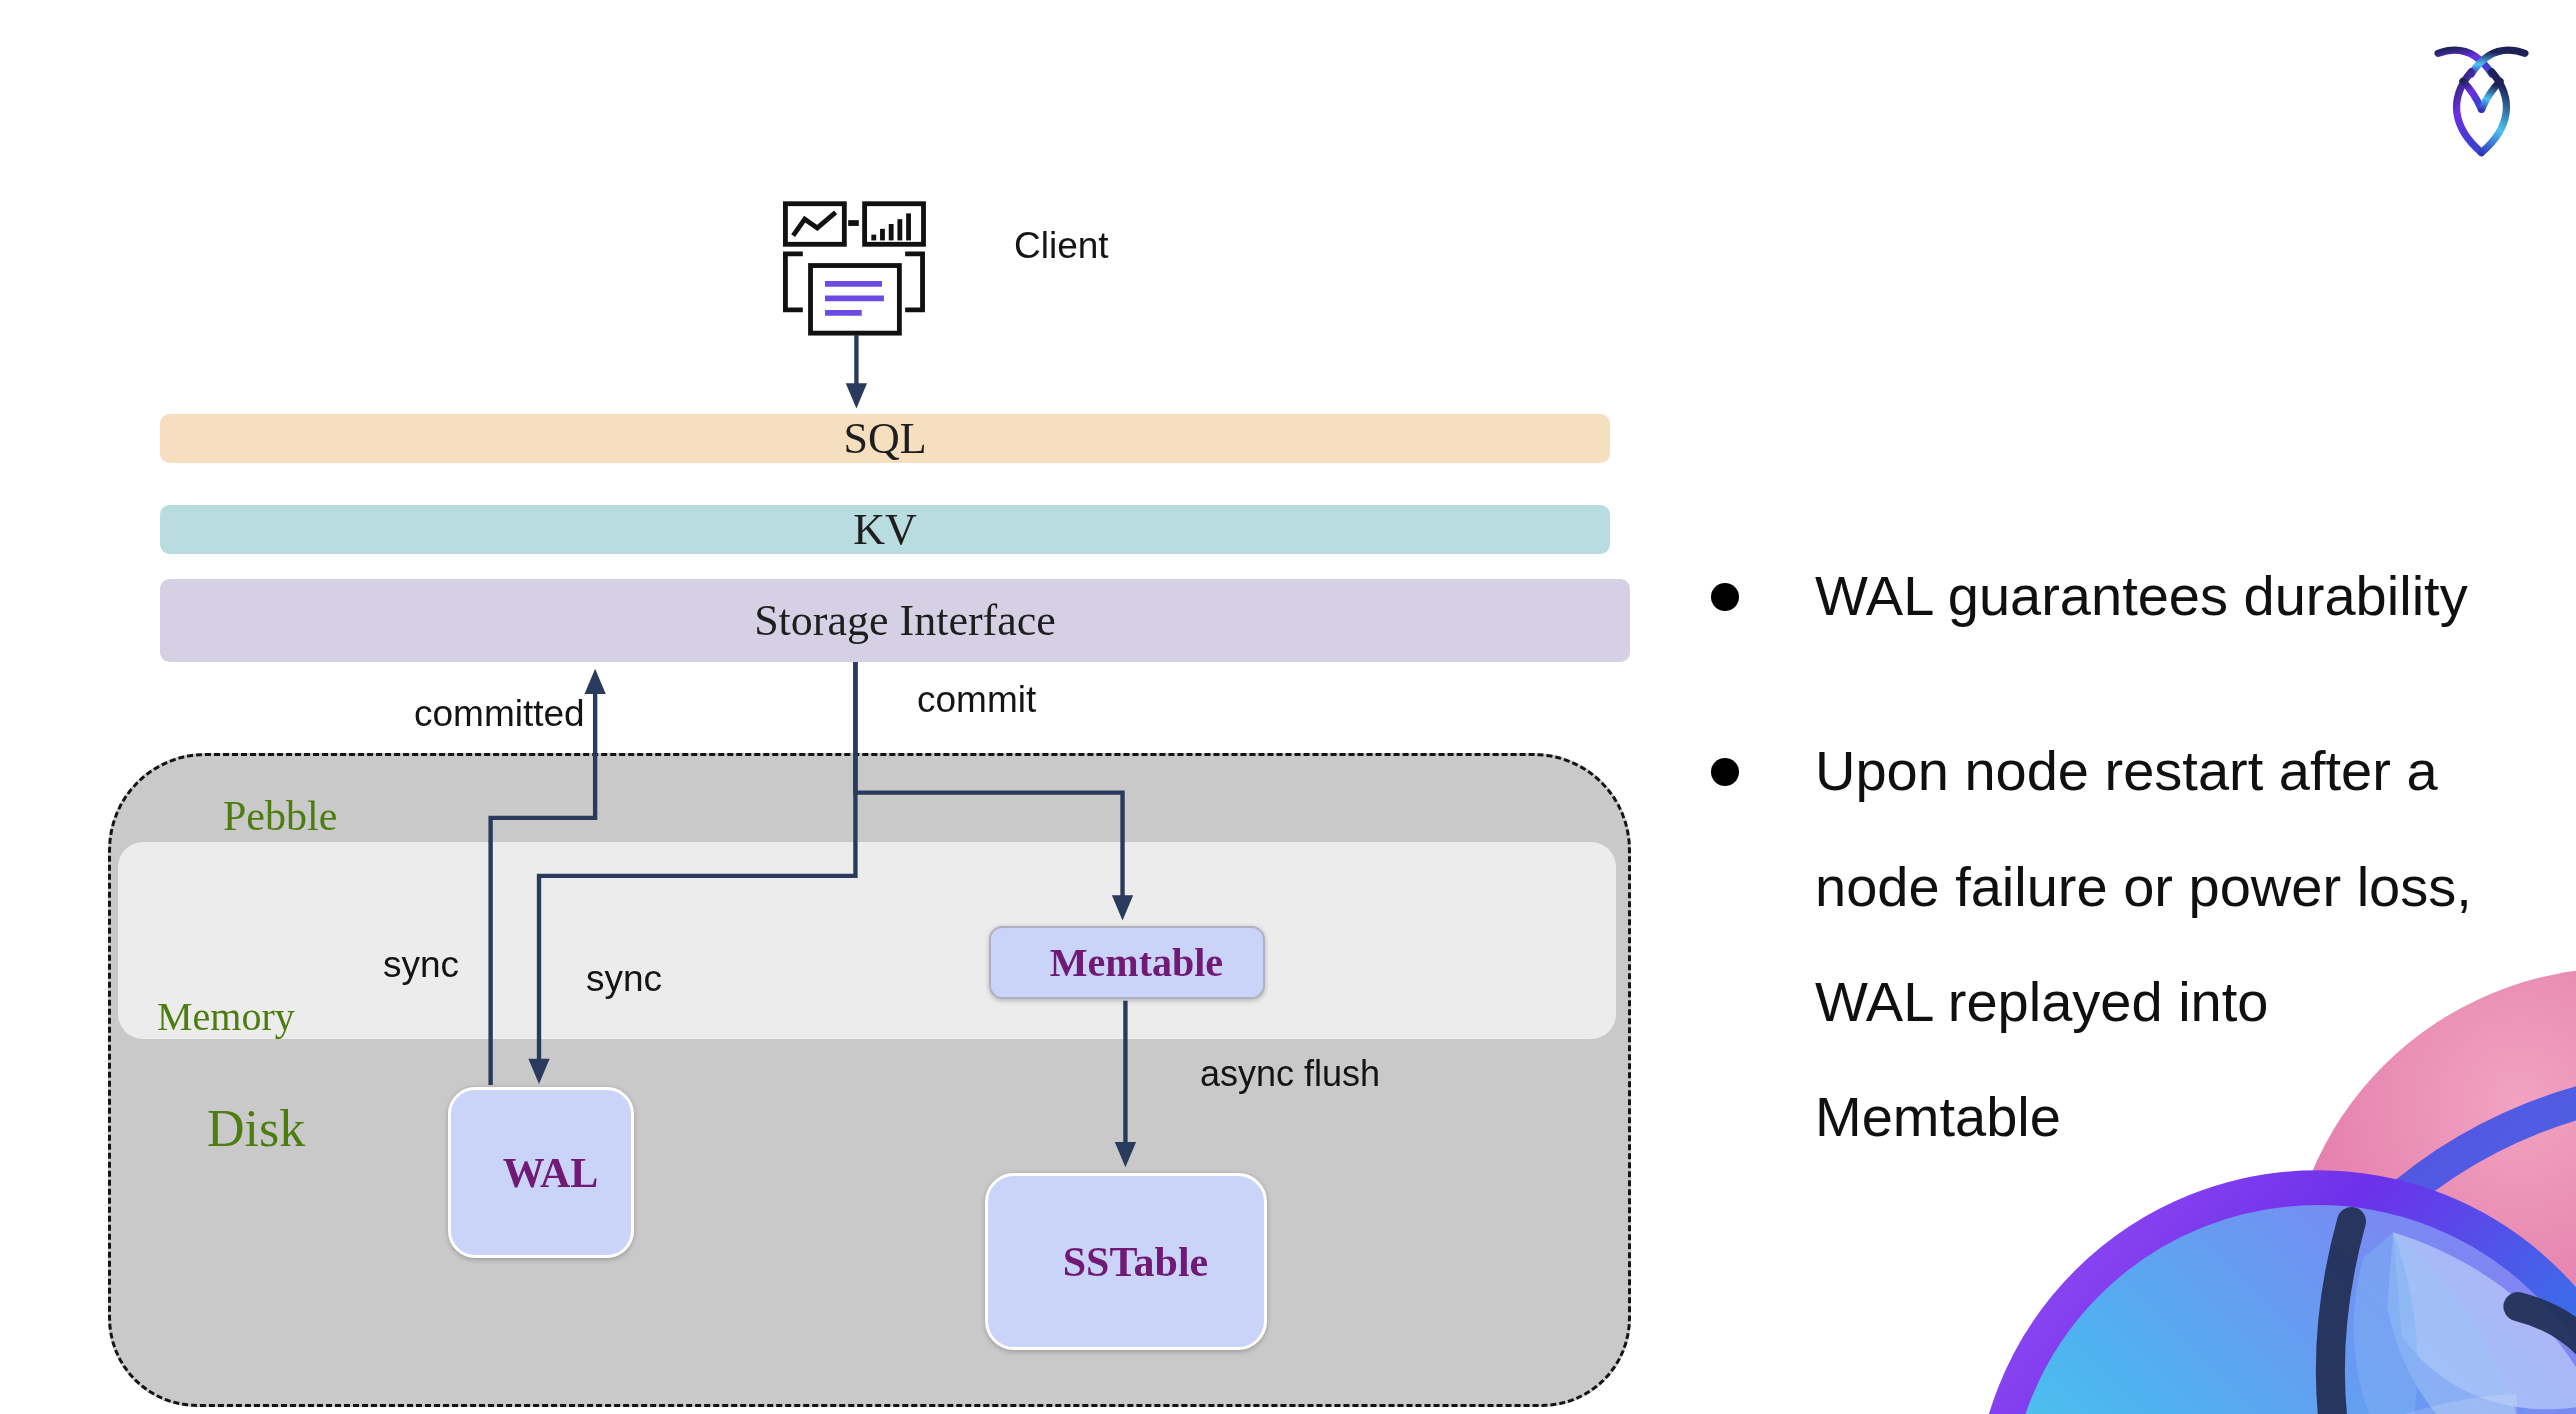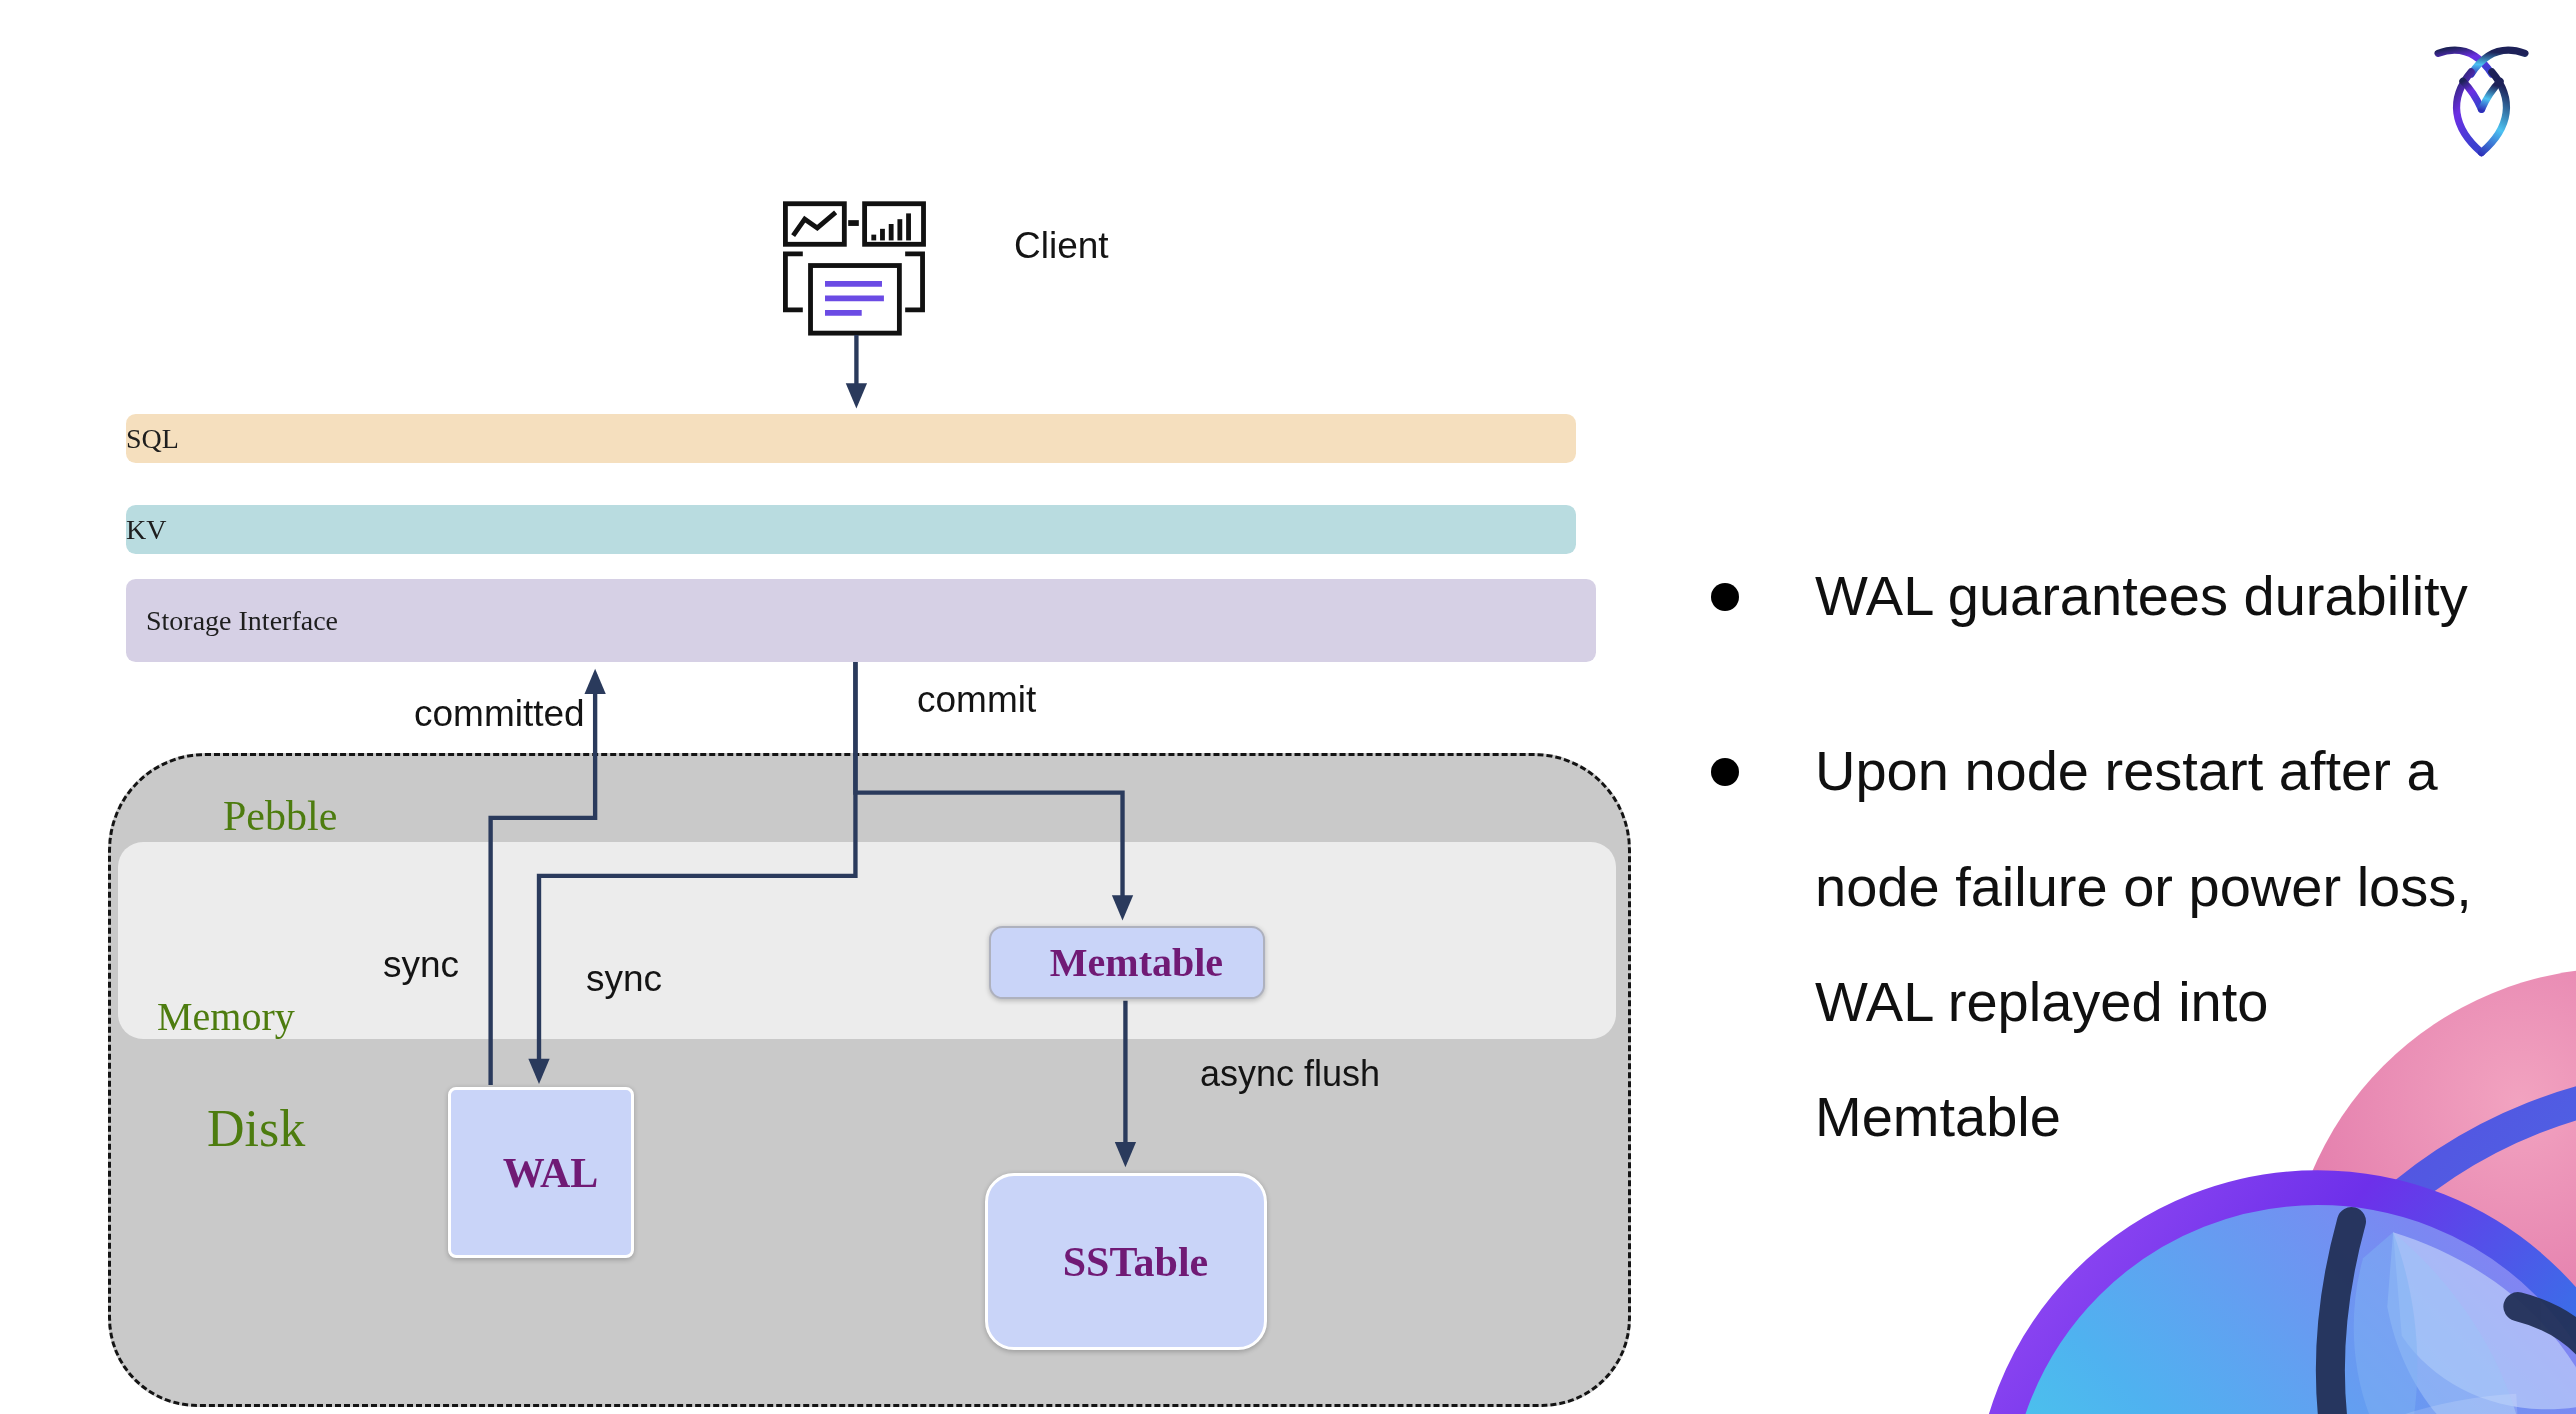--- a/index.html
+++ b/index.html
@@ -3,23 +3,23 @@
 <meta charset="utf-8">
 <style>
   html,body{margin:0;padding:0;background:#fff;}
   .slide{position:relative;width:2576px;height:1415px;background:#ffffff;overflow:hidden;
          font-family:"Liberation Sans",sans-serif;color:#111;}
 
   .title{position:absolute;left:33px;top:25px;font-size:116px;font-weight:bold;
          letter-spacing:-2.9px;color:#0b0b0b;-webkit-text-stroke:1.9px #0b0b0b;}
 
   
-  .bar{position:absolute;left:126px;width:1450px;border-radius:9.7px;
-       display:flex;align-items:center;
-       font-family:"Liberation Serif",serif;font-size:28px;color:#1e1e1e;}
+  .bar{position:absolute;left:160px;width:1450px;border-radius:9.7px;
+       display:flex;align-items:center;justify-content:center;
+       font-family:"Liberation Serif",serif;font-size:44px;color:#1e1e1e;}
   .bar.sql{top:414px;height:49px;}
   .bar.kv{top:505px;height:49px;}
   .bar.storage{top:579px;height:83px;padding-left:20px;}
 
   
   .pebble{position:absolute;left:108px;top:753px;width:1523px;height:654px;
           background:#c9c9c9;border:3.9px dashed #141414;box-sizing:border-box;
           border-radius:97px 97px 89px 89px;}
   .memory-band{position:absolute;left:118px;top:842px;width:1498px;height:197px;
                background:#ececec;border-radius:25px;}
@@ -27,21 +27,21 @@
   .region-label{position:absolute;font-family:"Liberation Serif",serif;color:#4d7c0f;}
   .lbl-pebble{left:223px;top:792px;font-size:42px;}
   .lbl-memory{left:157px;top:993px;font-size:40px;}
   .lbl-disk{left:207px;top:1099px;font-size:52px;}
 
   
   .node{position:absolute;display:flex;align-items:center;justify-content:center;
         font-family:"Liberation Serif",serif;font-weight:bold;color:#701a75;
         box-sizing:border-box;box-shadow:0 1.9px 4.8px rgba(0,0,0,.22);padding-left:19px;}
   .node.wal{left:448px;top:1087px;width:186px;height:171px;border:3.9px solid #fff;
-            border-radius:8px;font-size:42px;}
+            border-radius:27px;font-size:42px;}
   .node.memtable{left:989px;top:926px;width:276px;height:73px;border:2.9px solid #aeb1be;
                  border-radius:13.5px;font-size:40px;}
   .node.sstable{left:985px;top:1173px;width:282px;height:177px;border:3.9px solid #fff;
                 border-radius:29px;font-size:42px;}
 
   
   .edge-label{position:absolute;font-size:37px;color:#141414;white-space:nowrap;}
   .lbl-client{left:1014px;top:225px;}
   .lbl-committed{left:414px;top:693px;}
   .lbl-commit{left:917px;top:679px;}

